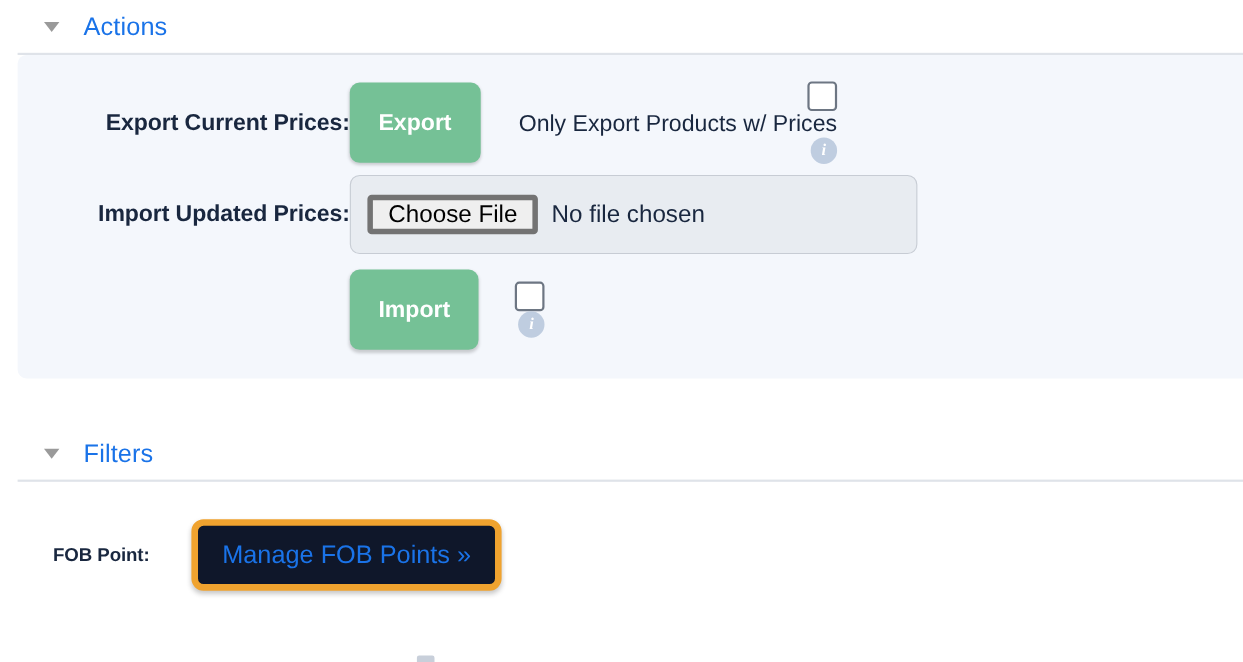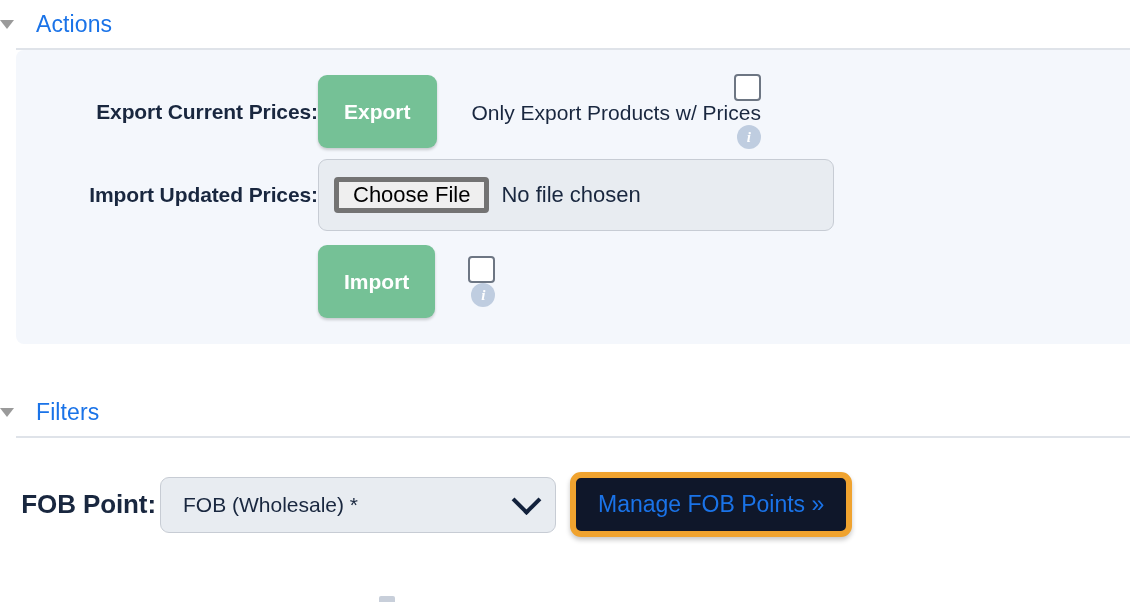--- a/index.html
+++ b/index.html
@@ -15,20 +15,21 @@
     color: #19273f;
     overflow: hidden;
     position: relative;
   }
 
   
   .section-header {
     display: flex;
     align-items: center;
     height: 48px;
+    padding-left: 40px;
     box-sizing: border-box;
   }
   .disclosure-tri {
     width: 0;
     height: 0;
     border-left: 7px solid transparent;
     border-right: 7px solid transparent;
     border-top: 9px solid #9a9a9a;
     margin-right: 22px;
     flex: none;
@@ -163,23 +164,23 @@
   
   .filters-body {
     padding-top: 34px;
     display: flex;
     align-items: center;
   }
   .fob-label {
     width: 160px;
     text-align: right;
     font-weight: bold;
-    font-size: 26px;
-    color: #19273f;
-    padding-right: 4px;
+    font-size: 17px;
+    color: #19273f;
+    padding-right: 24px;
     box-sizing: border-box;
     letter-spacing: -.1px;
   }
   .select-box {
     width: 396px;
     height: 56px;
     background: #e8ecf1;
     border: 1px solid #c7ccd4;
     border-radius: 9px;
     display: flex;
@@ -278,23 +279,19 @@
 <div class="section-header" style="margin-top:44px;">
   <span class="disclosure-tri"></span>
   <span class="section-title">Filters</span>
 </div>
 
 <div class="divider"></div>
 
 <div class="filters-body">
   <div class="fob-label">FOB Point:</div>
 
-  <div class="select-box">
-    <span class="select-value">FOB (Wholesale) *</span>
-    <span class="chev"></span>
-  </div>
 
   <div class="highlight-box">
     <span class="manage-link">Manage FOB Points »</span>
   </div>
 </div>
 
 <div class="bottom-stub"></div>
 
 </body></html>

